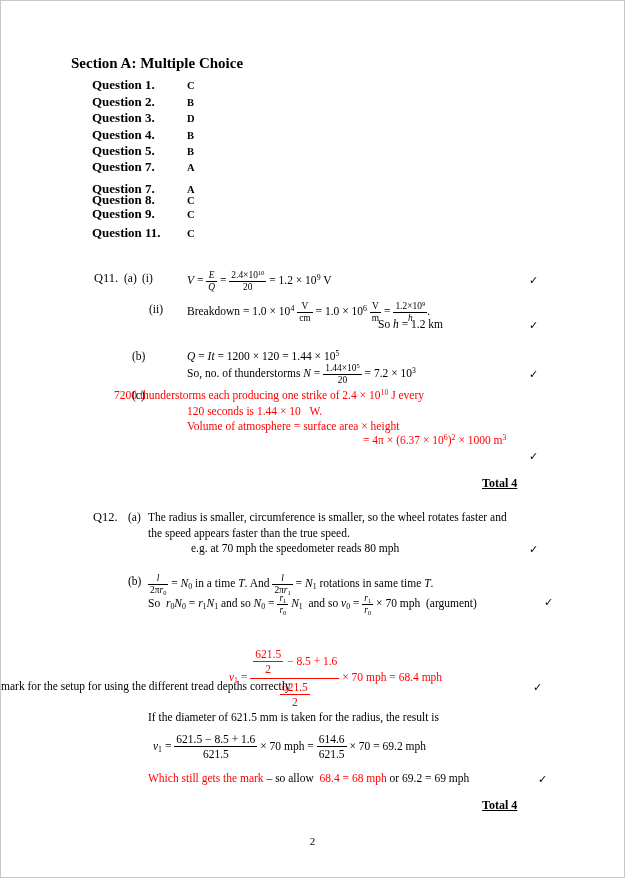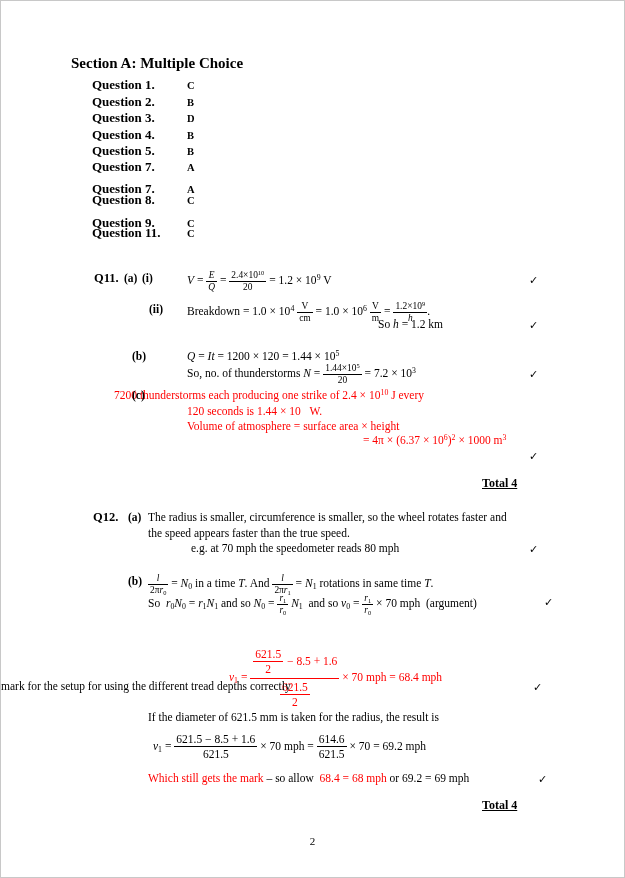--- a/index.html
+++ b/index.html
@@ -6,21 +6,21 @@
   #page {
     position:relative;
     width:623px; height:876px;
     border:1px solid var(--page-border,#c8c8c8);
     background:#fff;
     font-family:"Liberation Serif", serif;
     color:#000;
     overflow:hidden;
   }
   .row { position:absolute; left:0; width:623px; font-size:11.5px; line-height:16px; white-space:nowrap; }
-  .lbl { position:absolute; font-weight:bold; }
+  .lbl { position:absolute; font-weight:normal; }
   .math { display:inline-block; }
   .red-row { color:var(--red,#ff0000); }
   .red { color:var(--red,#ff0000); }
   sup { font-size:0.68em; vertical-align:baseline; position:relative; top:-0.5em; }
   sub { font-size:0.68em; vertical-align:baseline; position:relative; top:0.28em; }
   .frac { display:inline-block; vertical-align:middle; text-align:center; font-size:0.82em; line-height:1.15; }
   .frac .n { display:block; border-bottom:1px solid currentColor; padding:0 2px; }
   .frac .d { display:block; padding:0 2px; }
   .frac.lg { font-size:1em; line-height:1.25; }
   .frac .frac { margin:1px 1px; }
@@ -64,21 +64,21 @@
       <span class="mcans">A</span>
     </div>
   <div class="mcrow" style="top:180px">
       <span class="mclabel">Question 7.</span>
       <span class="mcans">A</span>
     </div>
   <div class="mcrow" style="top:191px">
       <span class="mclabel">Question 8.</span>
       <span class="mcans">C</span>
     </div>
-  <div class="mcrow" style="top:214px">
+  <div class="mcrow" style="top:205px">
       <span class="mclabel">Question 9.</span>
       <span class="mcans">C</span>
     </div>
   <div class="mcrow" style="top:224px">
       <span class="mclabel">Question 11.</span>
       <span class="mcans">C</span>
     </div>
 
   <div class="row" style="top:269px">
     <span class="lbl" style="left:93px; font-size:12.5px">Q11.</span>

